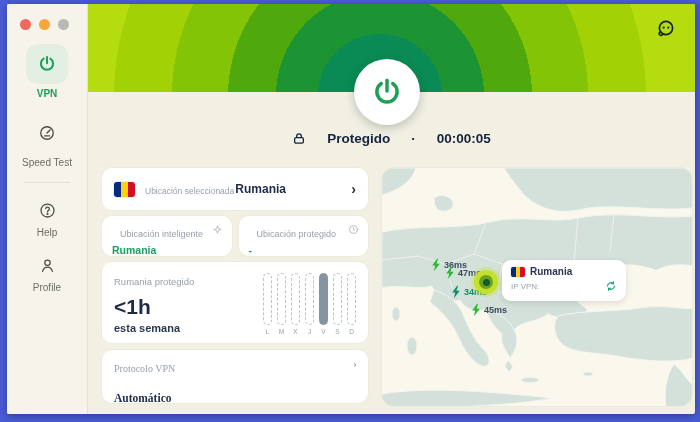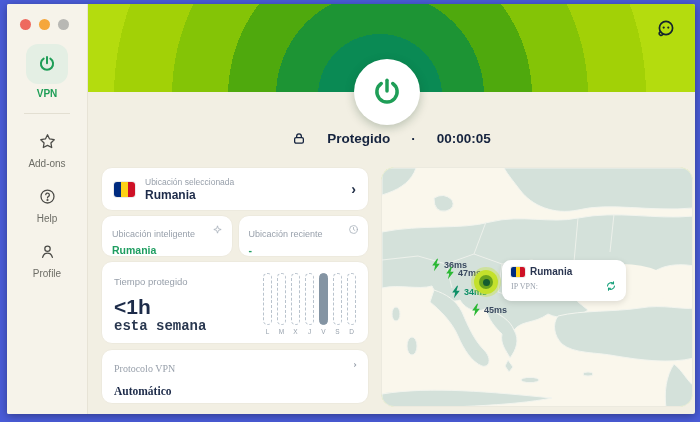--- a/index.html
+++ b/index.html
@@ -35,64 +35,64 @@
   .status { position:absolute; left:81px; right:0; top:127px; display:flex; align-items:center;
     justify-content:center; gap:21px; color:#15233e; font-size:13.5px; font-weight:bold; }
 
   
   .col { position:absolute; left:94px; top:163px; width:268px; }
   .card { background:#fff; border:1px solid #edeade; border-radius:11px; }
   .sel-card { height:44px; display:flex; align-items:center; padding:0 12px; gap:10px; cursor:pointer; }
   .flag { width:21px; height:15px; border-radius:3px; overflow:hidden; display:flex; flex-shrink:0;
           box-shadow:0 0 0 1px rgba(0,0,0,.08); }
   .flag i { flex:1; }
-  .sel-card .txt { display:flex; flex-direction:column; gap:1px; }
+  .sel-card .txt { display:flex; gap:1px;align-items:flex-end; }
   .lbl-gray { font-size:8.5px; color:#98a0ab; }
   .val-dark { font-size:12px; font-weight:bold; color:#1d2b49; }
   .chev { margin-left:auto; color:#222f47; font-size:14px; font-weight:bold; }
 
   .row2 { display:flex; gap:5px; margin-top:4px; }
   .mini-card { flex:1; height:42px; padding:7px 10px 0; cursor:pointer; position:relative; }
-  .mini-card .lbl-gray { font-size:9px; }
+  .mini-card .lbl-gray { font-size:9px;margin-left:8px; }
   .mini-card .val { font-size:10.5px; font-weight:bold; color:#1f9e61; margin-top:3px; }
   .mini-icon { position:absolute; right:9px; top:8px; }
 
   .time-card { margin-top:4px; height:83px; padding:9px 12px; position:relative; }
   .time-card .lbl-gray { font-size:9.5px; }
   .big-val { position:absolute; left:12px; bottom:24px; font-size:21px; font-weight:bold; color:#1d2b49; }
-  .sub-val { position:absolute; left:12px; bottom:9px; font-size:14px; font-weight:bold; color:#2a3850;font-family:Liberation Mono, monospace; }
+  .sub-val { position:absolute; left:12px; bottom:9px; font-size:11px; font-weight:bold; color:#2a3850; }
   .chart { position:absolute; right:12px; bottom:8px; display:flex; gap:5px; }
   .chart .day { display:flex; flex-direction:column; align-items:center; gap:3px; }
   .chart .bar { width:9px; height:52px; border:1px dashed #b9c3cd; border-radius:5px; }
   .chart .bar.filled { background:#8494a3; border:1px solid #8494a3; }
   .chart .dlbl { font-size:6.5px; color:#97a1ac; }
 
   .proto-card { margin-top:5px; height:55px; padding:8px 12px; cursor:pointer; position:relative;font-family:Liberation Serif, serif; }
   .proto-card .lbl-gray { font-size:10px; }
   .proto-card .chev { position:absolute; right:11px; top:7px; color:#9aa2ad; font-size:11px; }
-  .proto-card .val-dark { margin-top:9px; font-size:11.5px; display:block; }
+  .proto-card .val-dark { margin-top:16px; font-size:11.5px; display:block; }
 
   
   .map { position:absolute; left:374px; top:163px; width:312px; height:240px; border-radius:13px;
          overflow:hidden; background:#bef264; border:1px solid #eceadf; }
   .map svg.terrain { position:absolute; inset:0; }
   .pin { position:absolute; display:flex; align-items:center; gap:2px; cursor:pointer; }
   .pin .ms { font-size:9px; font-weight:bold; color:#3a4a60; }
   .pin.accent .ms { color:#0d8f66; }
   .dot { position:absolute; left:92px; top:102px; width:24px; height:24px; border-radius:50%;
          background:#c3e12c; display:flex; align-items:center; justify-content:center; cursor:pointer;
          box-shadow:0 0 0 3px rgba(195,225,44,.35); }
   .dot i { width:14px; height:14px; border-radius:50%; background:#6aa31e; display:flex; align-items:center; justify-content:center; }
   .dot i b { width:7px; height:7px; border-radius:50%; background:#145c30; display:block; }
   .tooltip { position:absolute; left:120px; top:92px; width:124px; height:41px; background:#fff;
              border-radius:9px; box-shadow:0 2px 6px rgba(0,0,0,.12); padding:6px 9px; cursor:pointer; }
   .tooltip .r1 { display:flex; align-items:center; gap:5px; }
   .tooltip .flag { width:14px; height:10px; border-radius:2px; }
   .tooltip .cname { font-size:10px; font-weight:bold; color:#2a3550; }
-  .tooltip .r2 { display:flex; align-items:center; justify-content:space-between; margin-top:3px;font-family:Liberation Serif, serif; }
+  .tooltip .r2 { display:flex; align-items:center; justify-content:space-between; margin-top:3px; }
   .tooltip .ip { font-size:8px; color:#9aa2ad; }
 </style>
 </head>
 <body>
 
 <div class="window">
 
   <div class="sidebar">
     <div class="traffic">
       <span style="background:#ee6a5f"></span>
@@ -103,31 +103,33 @@
     <div class="side-item active">
       <div class="tile">
         <svg width="20" height="20" viewBox="0 0 24 24" fill="none" stroke="#1f9e57" stroke-width="2.4" stroke-linecap="round">
           <path d="M12 3.5v7.5"></path>
             <path d="M8 5.6a7.3 7.3 0 1 0 8 0"></path>
         </svg>
       </div>
       <span class="lbl">VPN</span>
     </div>
 
+    <div class="side-item">
+      <div class="tile">
+        <svg width="20" height="20" viewBox="0 0 24 24" fill="none" stroke="#4c4c48" stroke-width="1.6" stroke-linecap="round">
+          <circle cx="12" cy="12" r="7.5"></circle>
+            <path d="M12 12l3.6-3.6"></path>
+            <path d="M9 15.5h6"></path>
+        </svg>
+      </div>
+      <span class="lbl">Speed Test</span>
+    </div>
 
     <div class="side-divider"></div>
 
-    <div class="side-item">
-      <div class="tile" style="height:26px">
-        <svg width="19" height="19" viewBox="0 0 24 24" fill="none" stroke="#4c4c48" stroke-width="1.6" stroke-linejoin="round">
-          <path d="M12 3.5l2.6 5.3 5.9.9-4.2 4.1 1 5.8L12 16.9l-5.3 2.7 1-5.8-4.2-4.1 5.9-.9z"></path>
-        </svg>
-      </div>
-      <span class="lbl">Add-ons</span>
-    </div>
 
     <div class="side-item">
       <div class="tile" style="height:26px">
         <svg width="19" height="19" viewBox="0 0 24 24" fill="none" stroke="#4c4c48" stroke-width="1.6" stroke-linecap="round">
           <circle cx="12" cy="12" r="8.2"></circle>
             <path d="M9.8 9.6a2.3 2.3 0 1 1 3.2 2.5c-.8.4-1 1-1 1.7"></path>
             <circle cx="12" cy="16.4" r="0.6" fill="#4c4c48"></circle>
         </svg>
       </div>
       <span class="lbl">Help</span>
@@ -188,31 +190,31 @@
 
     <div class="row2">
       <div class="card mini-card">
         <span class="lbl-gray">Ubicación inteligente</span>
         <div class="val">Rumania</div>
         <svg class="mini-icon" width="11" height="11" viewBox="0 0 24 24" fill="none" stroke="#a9b1bb" stroke-width="1.8" stroke-linejoin="round">
           <path d="M12 4l2 6 6 2-6 2-2 6-2-6-6-2 6-2z"></path>
         </svg>
       </div>
       <div class="card mini-card">
-        <span class="lbl-gray">Ubicación reciente</span>
+        <span class="lbl-gray">Ubicación protegido</span>
         <div class="val">-</div>
         <svg class="mini-icon" width="11" height="11" viewBox="0 0 24 24" fill="none" stroke="#a9b1bb" stroke-width="1.8" stroke-linecap="round">
           <circle cx="12" cy="12" r="8.5"></circle>
             <path d="M12 7.5V12l3 2"></path>
         </svg>
       </div>
     </div>
 
     <div class="card time-card">
-      <span class="lbl-gray">Tiempo protegido</span>
+      <span class="lbl-gray">Rumania protegido</span>
       <div class="big-val">&lt;1h</div>
       <div class="sub-val">esta semana</div>
       <div class="chart">
           <div class="day">
             <div class="bar"></div>
             <div class="dlbl">L</div>
           </div>
           <div class="day">
             <div class="bar"></div>
             <div class="dlbl">M</div>

